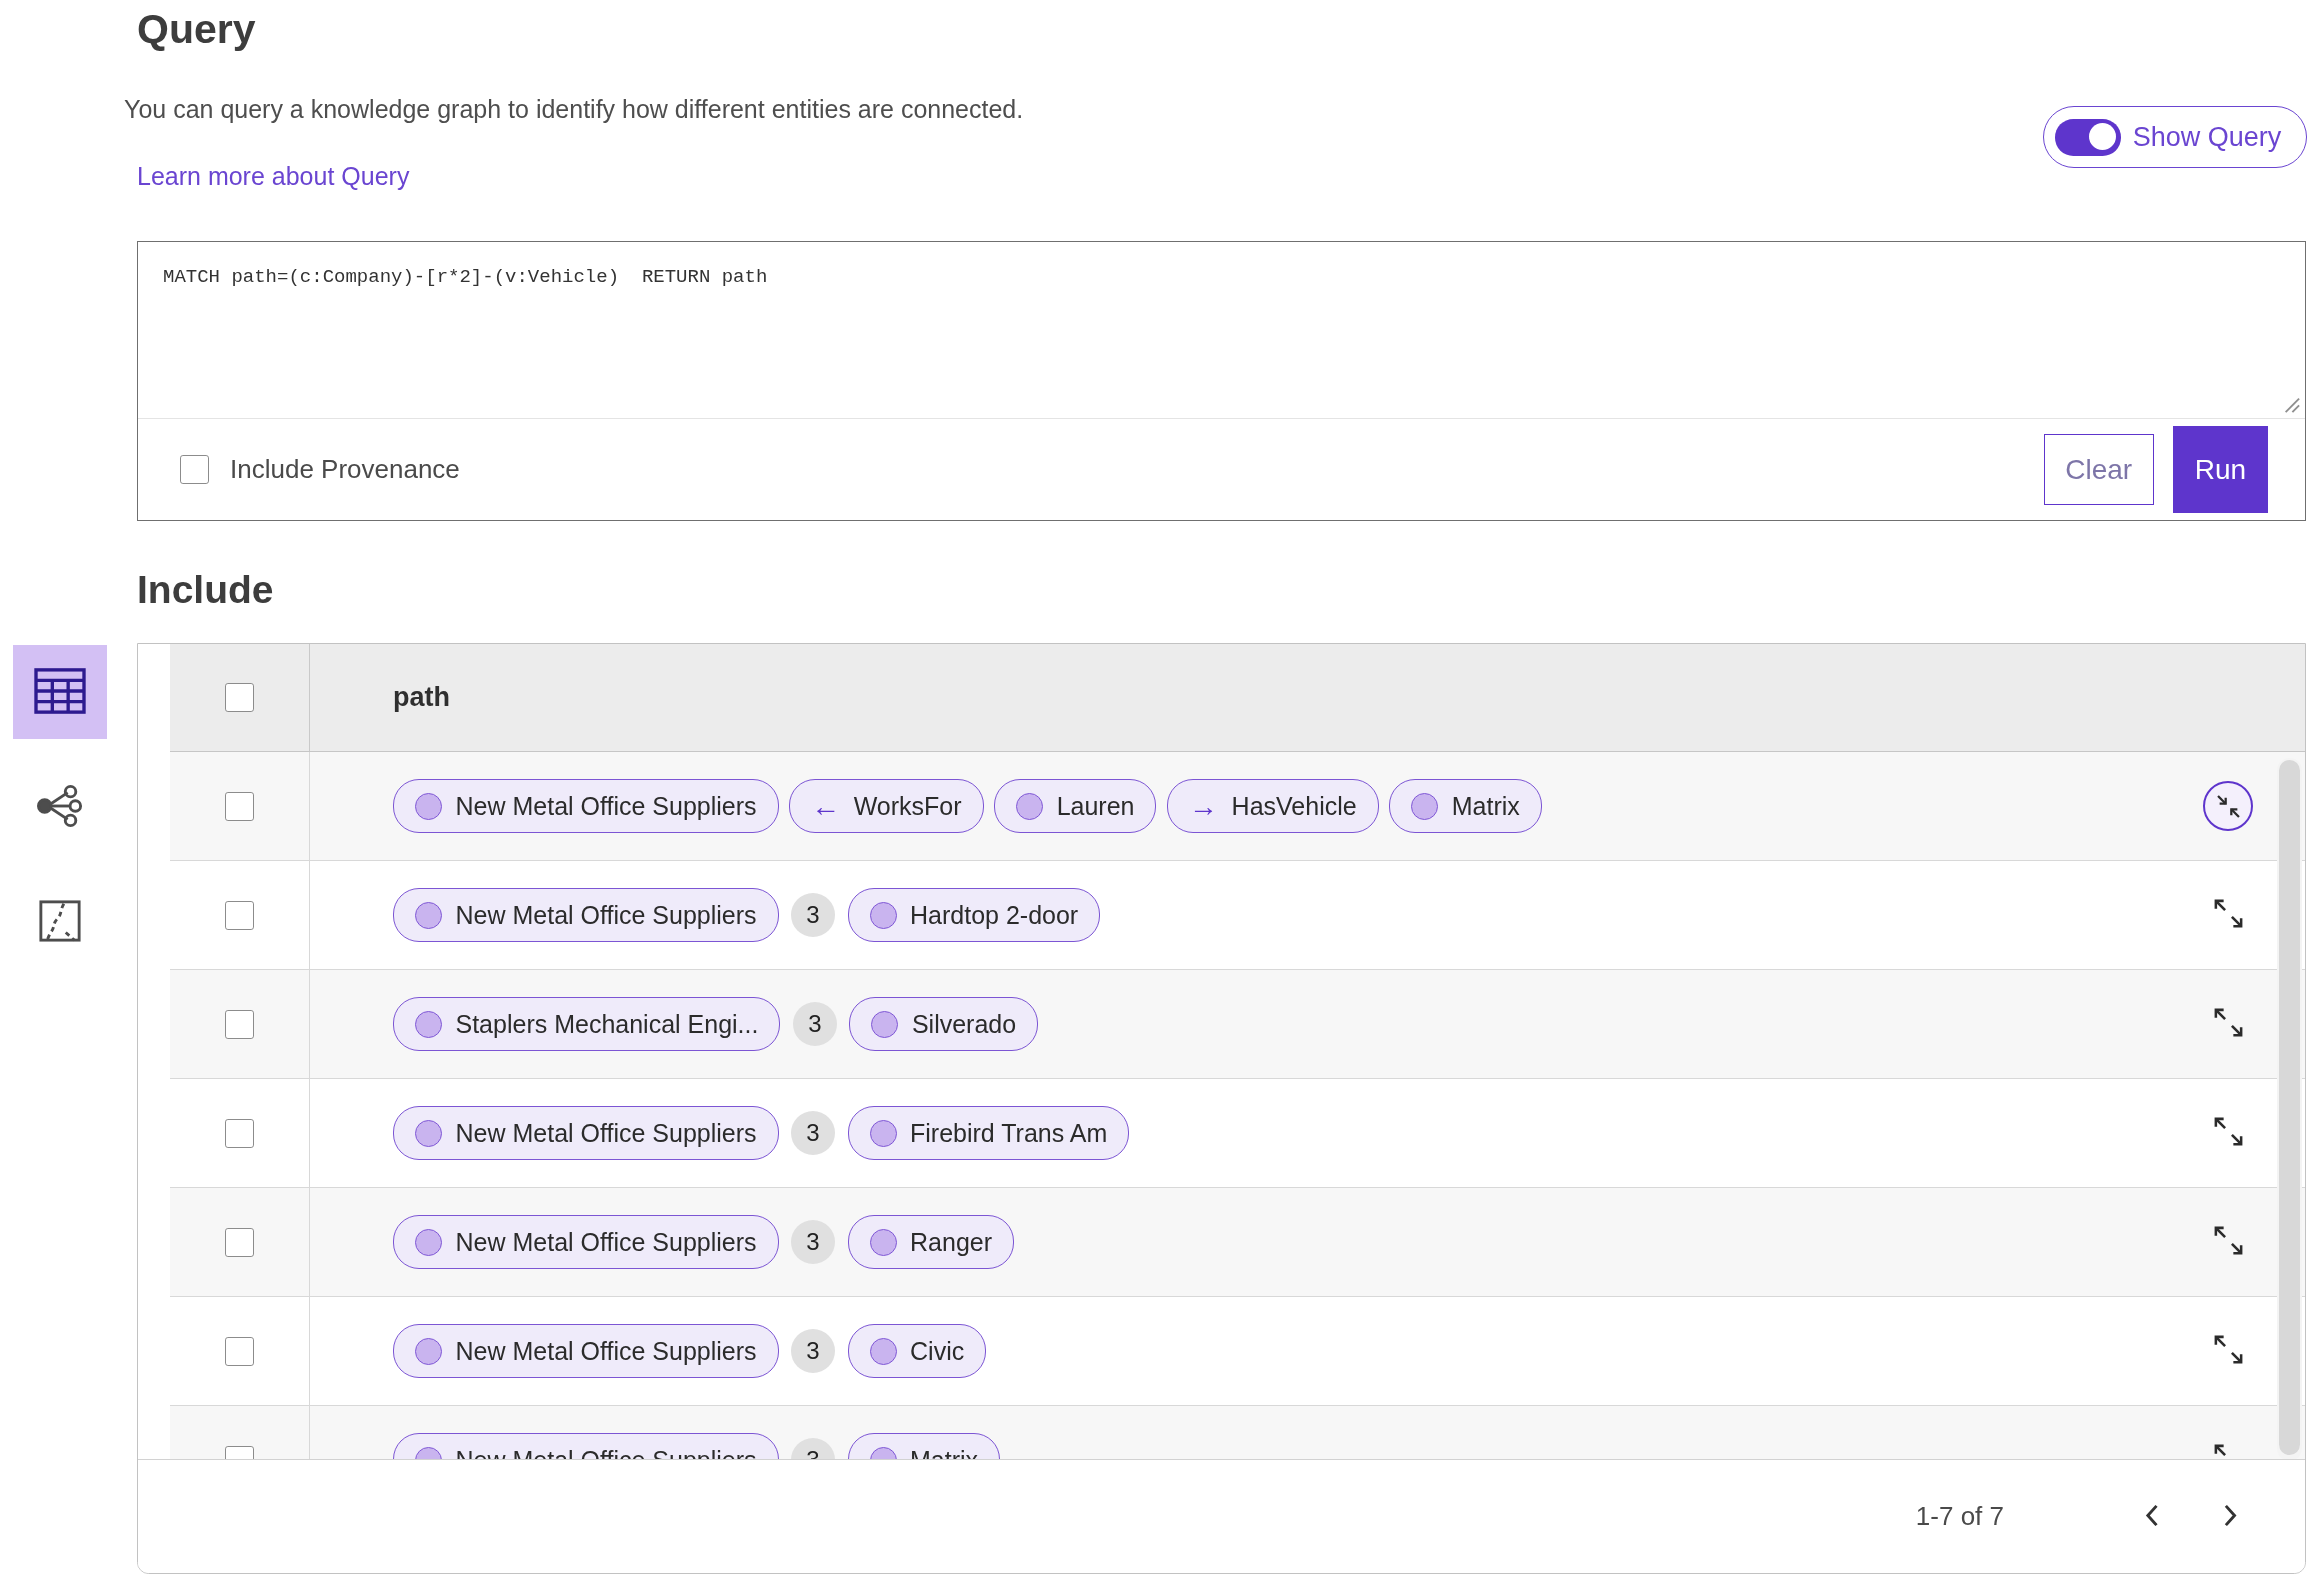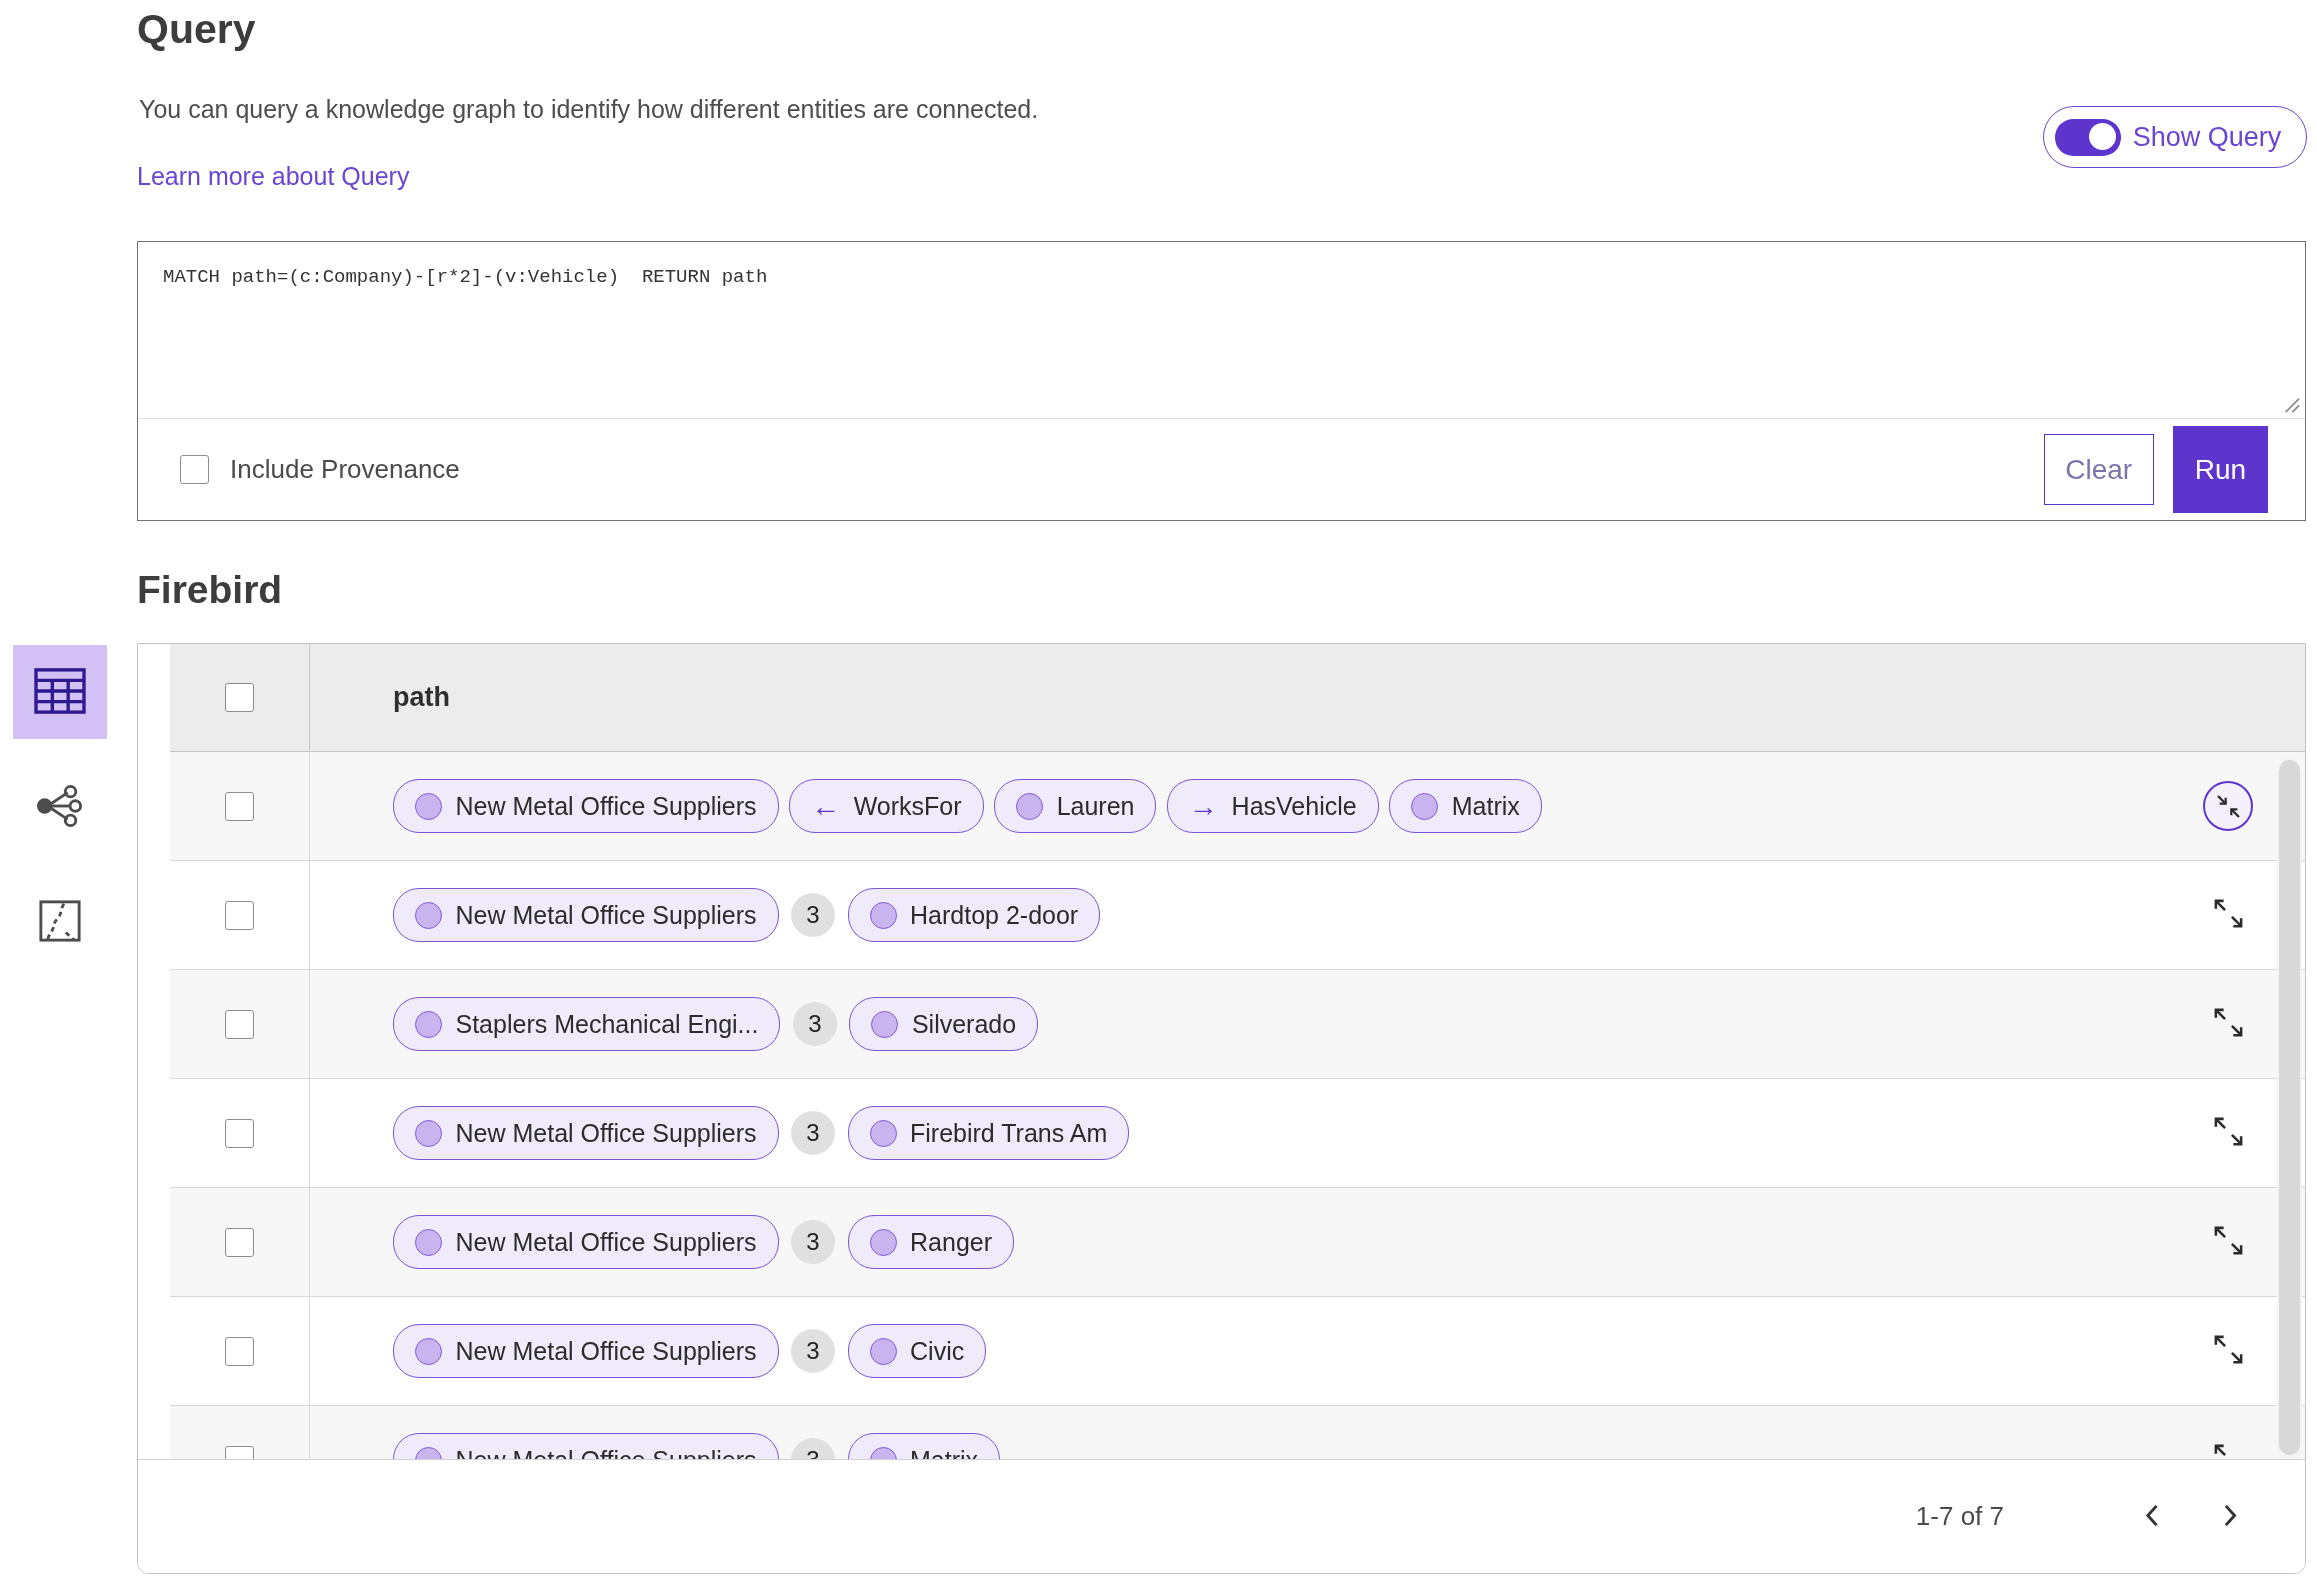--- a/index.html
+++ b/index.html
@@ -2,21 +2,21 @@
 <html><head>
 <meta charset="utf-8">
 <style>
   html,body{margin:0;padding:0;}
   body{
     width:2317px;height:1583px;position:relative;background:#ffffff;
     font-family:"Liberation Sans",sans-serif;color:#4a4a4a;overflow:hidden;
   }
   
   .page-title{position:absolute;left:137px;top:5.8px;font-size:41px;font-weight:700;color:#3d3d3d;margin:0;}
-  .query-desc{position:absolute;left:139px;top:95px;font-size:25px;color:#4e4e4e;margin:0;}
+  .query-desc{position:absolute;left:124px;top:95px;font-size:25px;color:#4e4e4e;margin:0;}
   .learn-link{position:absolute;left:137px;top:162px;font-size:25px;color:#6A45D1;text-decoration:none;cursor:pointer;}
   .show-query-toggle{
     position:absolute;right:9.7px;top:106px;height:62px;display:flex;align-items:center;
     border:1.9px solid #6A45D1;border-radius:33px;background:#fff;padding:0 25px 0 11.6px;gap:11.6px;cursor:pointer;
   }
   .switch{width:66px;height:37px;border-radius:18.3px;background:#5E35CC;position:relative;display:inline-block;}
   .switch .knob{position:absolute;top:4.8px;right:4.8px;width:27px;height:27px;border-radius:50%;background:#fff;}
   .show-query-toggle .tog-label{font-size:27px;color:#6A45D1;}
 
   .query-box{
@@ -126,21 +126,21 @@
   </div>
   <div class="query-footer">
     <span class="checkbox"></span>
     <span class="prov-label">Include Provenance</span>
     <span class="qf-spacer"></span>
     <button class="btn-outline">Clear</button>
     <button class="btn-solid">Run</button>
   </div>
 </div>
 
-<h2 class="results-title">Firebird</h2>
+<h2 class="results-title">Include</h2>
 
 <div class="view-rail">
   <button class="rail-btn selected">
     <span>
       <svg width="54" height="48" viewBox="0 0 56 50">
           <g fill="none" stroke="#2d1a8f" stroke-width="3.5">
             <rect x="3" y="3" width="50" height="44"></rect>
             <path d="M3 14 H53"></path>
             <path d="M3 25 H53"></path>
             <path d="M3 36 H53"></path>

